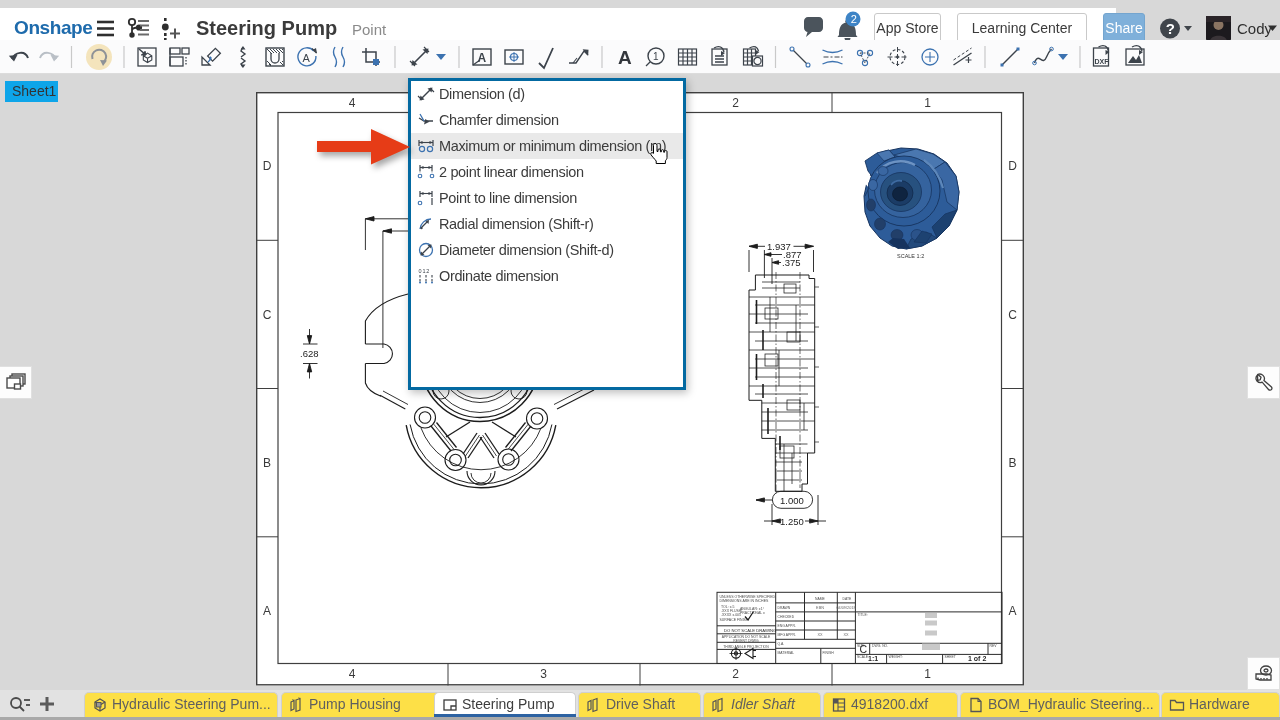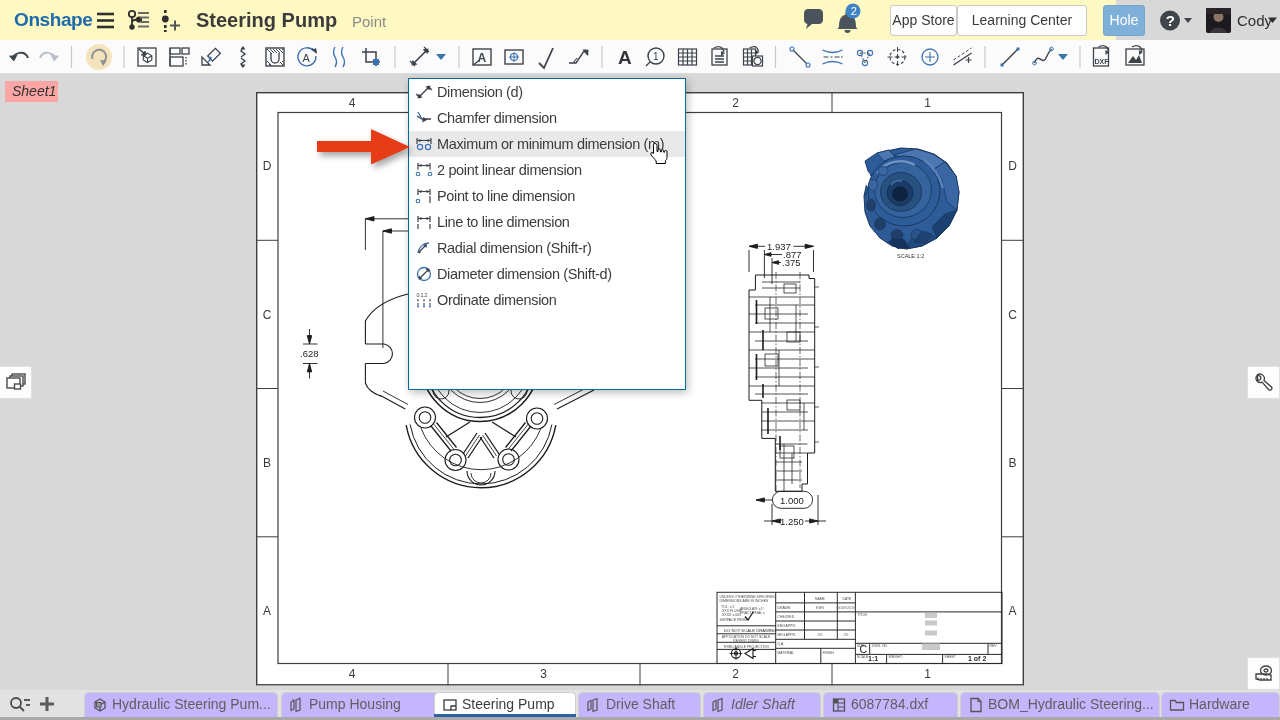--- a/index.html
+++ b/index.html
@@ -1,35 +1,35 @@
 <!DOCTYPE html>
 <html><head>
 <meta charset="utf-8">
 <style>
 * { margin:0; padding:0; box-sizing:border-box; }
 html,body { width:1280px; height:720px; overflow:hidden; font-family:"Liberation Sans", sans-serif; }
 #app { position:relative; width:1280px; height:720px; background:#d8d8d8; }
-#topbar { position:absolute; left:0; top:0; width:1116px; height:40px; background:#fef9c3; }
+#topbar { position:absolute; left:0; top:8px; width:1116px; height:40px; background:#ffffff; }
 #toolbar { position:absolute; left:0; top:40px; width:1280px; height:34px; background:#fbfbfc; border-bottom:1px solid #dcdcdc; }
 #canvas { position:absolute; left:0; top:75px; width:1280px; height:615px; background:#d8d8d8; }
 #sheet { position:absolute; left:256px; top:92px; width:768px; height:594px; background:#ffffff; }
 #bottombar { position:absolute; left:0; top:690px; width:1280px; height:30px; background:#e2e2e2; }
 #bottomedge { position:absolute; left:0; top:717px; width:1280px; height:3px; background:#a9a9a9; }
 .logo { position:absolute; left:14px; top:9px; font-size:19px; font-weight:bold; color:#1e6bac; letter-spacing:-0.4px; }
 .doctitle { position:absolute; left:196px; top:9px; font-size:20px; font-weight:bold; color:#3b3b3b; }
 .docsub { position:absolute; left:352px; top:13px; font-size:15px; color:#8a8a8a; }
 .tbbtn { position:absolute; top:5px; height:31px; background:#fff; border:1px solid #c9c9c9; border-radius:3px; font-size:14px; color:#3b3b3b; text-align:center; line-height:29px; }
 .sharebtn { position:absolute; top:5px; height:31px; background:#7fb0da; border:1px solid #74a5cf; border-radius:3px; font-size:14px; color:#fff; text-align:center; line-height:29px; }
-.sheetchip { position:absolute; left:5px; top:81px; width:53px; height:21px; background:#fca5a5; color:#333; font-size:14px; line-height:21px; padding-left:7px;font-style:italic; }
+.sheetchip { position:absolute; left:5px; top:81px; width:53px; height:21px; background:#0ea5e9; color:#333; font-size:14px; line-height:21px; padding-left:7px; }
 .sidebtn { position:absolute; width:33px; height:33px; background:#fdfdfd; border:1px solid #e0e0e0; }
-#menu { position:absolute; left:408px; top:78px; width:278px; height:312px; background:#fff; border:1px solid #0369a1; box-shadow:2px 3px 8px rgba(0,0,0,0.25); z-index:30; }
+#menu { position:absolute; left:408px; top:78px; width:278px; height:312px; background:#fff; border:3px solid #0369a1; box-shadow:2px 3px 8px rgba(0,0,0,0.25); z-index:30; }
 .mi { position:relative; height:26px; line-height:26px; font-size:14.5px; letter-spacing:-0.35px; color:#3c3c3c; padding-left:28px; white-space:nowrap; }
 .mi.hl { background:#e9e9e9; }
 .mi svg { position:absolute; left:6px; top:4px; }
-.tab { position:absolute; top:692px; height:25px; background:#c4b5fd; border:1px solid #cfcfcf; border-bottom:none; border-radius:5px 5px 0 0; font-size:14px; color:#5f5f5f; white-space:nowrap; overflow:hidden; z-index:5; }
+.tab { position:absolute; top:692px; height:25px; background:#fde047; border:1px solid #cfcfcf; border-bottom:none; border-radius:5px 5px 0 0; font-size:14px; color:#5f5f5f; white-space:nowrap; overflow:hidden; z-index:5; }
 .tab .tlabel { position:absolute; left:27px; top:3px; }
 .tab svg { position:absolute; left:7px; top:4px; }
 .tab.active { background:#ffffff; color:#3c3c3c; height:25px; z-index:6; }
 .activeunder { position:absolute; left:434px; top:714px; width:142px; height:3px; background:#2d62a2; z-index:7; }
 </style>
 </head>
 <body>
 <div id="app">
 
 <div id="canvas"></div>
@@ -385,23 +385,23 @@
           <ellipse cx="13" cy="7.5" rx="2" ry="1.5"></ellipse>
           <path d="M3 11 L14 11 L18 12 L18 17 L7 17 L3 16 Z"></path>
           <path d="M5 16 L5 14.5 M8 16.5 L8 15 M11 16.5 L11 15 M14 16.5 L14 15"></path>
         </g>
       </svg></div>
 
 <div id="topbar">
   <div class="logo">Onshape</div>
   <div class="doctitle">Steering Pump</div>
   <div class="docsub">Point</div>
-  <div class="tbbtn" style="left:874px;width:67px;margin-left:16px;">App Store</div>
+  <div class="tbbtn" style="left:874px;width:67px;">App Store</div>
   <div class="tbbtn" style="left:957px;width:130px;">Learning Center</div>
-  <div class="sharebtn" style="left:1103px;width:42px;">Hole</div>
+  <div class="sharebtn" style="left:1103px;width:42px;">Share</div>
   <svg style="position:absolute;left:0;top:0" width="1280" height="40" viewBox="0 0 1280 40">
 
     <g stroke="#2f2f2f" stroke-width="2.6">
           <line x1="97" y1="14" x2="114" y2="14"></line>
           <line x1="97" y1="20.5" x2="114" y2="20.5"></line>
           <line x1="97" y1="27" x2="114" y2="27"></line>
         </g>
 
     <g stroke="#2f2f2f" stroke-width="1.8" fill="none">
       <circle cx="132" cy="14" r="3.2"></circle>
@@ -681,26 +681,20 @@
           <circle cx="15" cy="13" r="1.8" stroke="#3c72b0" stroke-width="1.1" fill="none"></circle>
           <path d="M3 8 L3 11 M15 8 L15 11" stroke="#8a9097" stroke-width="1" stroke-dasharray="1.5 1.5"></path>
         </svg>2 point linear dimension</div>
   <div class="mi"><svg width="18" height="18" viewBox="0 0 18 18">
           <path d="M3 2 L3 8 M15 2 L15 8" stroke="#3c434b" stroke-width="1.2"></path>
           <path d="M3 4.5 L15 4.5" stroke="#3c434b" stroke-width="1.1"></path>
           <path d="M3 4.5 L6.5 3 L6.5 6 Z M15 4.5 L11.5 3 L11.5 6 Z" fill="#3c434b"></path>
           <circle cx="3" cy="14" r="1.8" stroke="#3c72b0" stroke-width="1.1" fill="none"></circle>
           <path d="M15 9 L15 16" stroke="#3c434b" stroke-width="1.2"></path>
         </svg>Point to line dimension</div>
-  <div class="mi"><svg width="18" height="18" viewBox="0 0 18 18">
-          <path d="M3 3 L3 9 M15 3 L15 9" stroke="#3c434b" stroke-width="1.2"></path>
-          <path d="M3 5.5 L15 5.5" stroke="#3c434b" stroke-width="1.1"></path>
-          <path d="M3 5.5 L6.5 4 L6.5 7 Z M15 5.5 L11.5 4 L11.5 7 Z" fill="#3c434b"></path>
-          <path d="M3 11 L3 16 M15 11 L15 16" stroke="#3c434b" stroke-width="1.2"></path>
-        </svg>Line to line dimension</div>
   <div class="mi"><svg width="18" height="18" viewBox="0 0 18 18">
           <path d="M3 14 A 11 11 0 0 1 14 4" stroke="#3c72b0" stroke-width="1.3" fill="none"></path>
           <path d="M5 12 L10.5 6.5" stroke="#3c434b" stroke-width="1.2"></path>
           <path d="M12 5 L11.5 9 L8.5 6 Z" fill="#3c434b"></path>
           <circle cx="4.5" cy="13" r="1.2" fill="#3c434b"></circle>
         </svg>Radial dimension (Shift-r)</div>
   <div class="mi"><svg width="18" height="18" viewBox="0 0 18 18">
           <circle cx="9" cy="9" r="6.5" stroke="#3c72b0" stroke-width="1.3" fill="none"></circle>
           <path d="M5 13 L13 5" stroke="#3c434b" stroke-width="1.2"></path>
           <path d="M14.5 3.5 L14 7.5 L10.5 4 Z" fill="#3c434b"></path>
@@ -768,21 +762,21 @@
         <path d="M7 3 L11 1.5 L11 13 L7 14.5 Z" stroke="#555" stroke-width="1.2" fill="none"></path>
       </svg>
       <span class="tlabel">Idler Shaft</span>
     </div>
 <div class="tab" style="left:823px;width:135px;">
       <svg width="16" height="16" viewBox="0 0 16 16">
         <rect x="2.5" y="2" width="11" height="12" stroke="#555" stroke-width="1.3" fill="none"></rect>
         <path d="M2.5 6 L13.5 6 M7 2 L7 14 M7 10 L13.5 10" stroke="#555" stroke-width="1.1"></path>
         <rect x="2.5" y="2" width="4.5" height="4" fill="#555"></rect>
       </svg>
-      <span class="tlabel">6087784.dxf</span>
+      <span class="tlabel">4918200.dxf</span>
     </div>
 <div class="tab" style="left:960px;width:200px;">
       <svg width="16" height="16" viewBox="0 0 16 16">
         <path d="M3 1.5 L10 1.5 L13 4.5 L13 14.5 L3 14.5 Z" stroke="#555" stroke-width="1.3" fill="none"></path>
         <path d="M10 1.5 L10 4.5 L13 4.5" stroke="#555" stroke-width="1.1" fill="none"></path>
       </svg>
       <span class="tlabel">BOM_Hydraulic Steering...</span>
     </div>
 <div class="tab" style="left:1161px;width:119px;">
       <svg width="16" height="16" viewBox="0 0 16 16">

